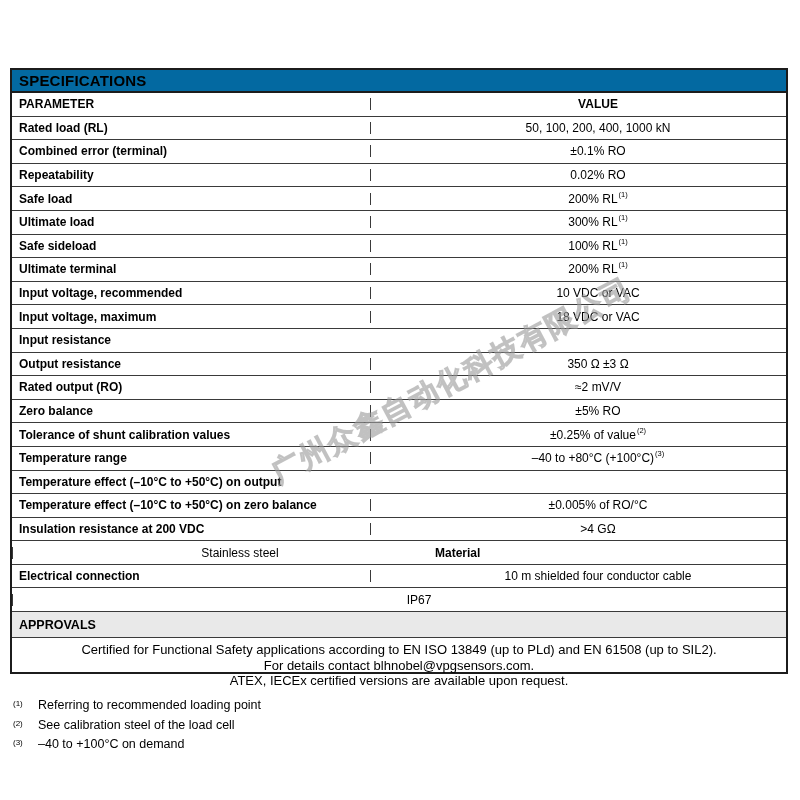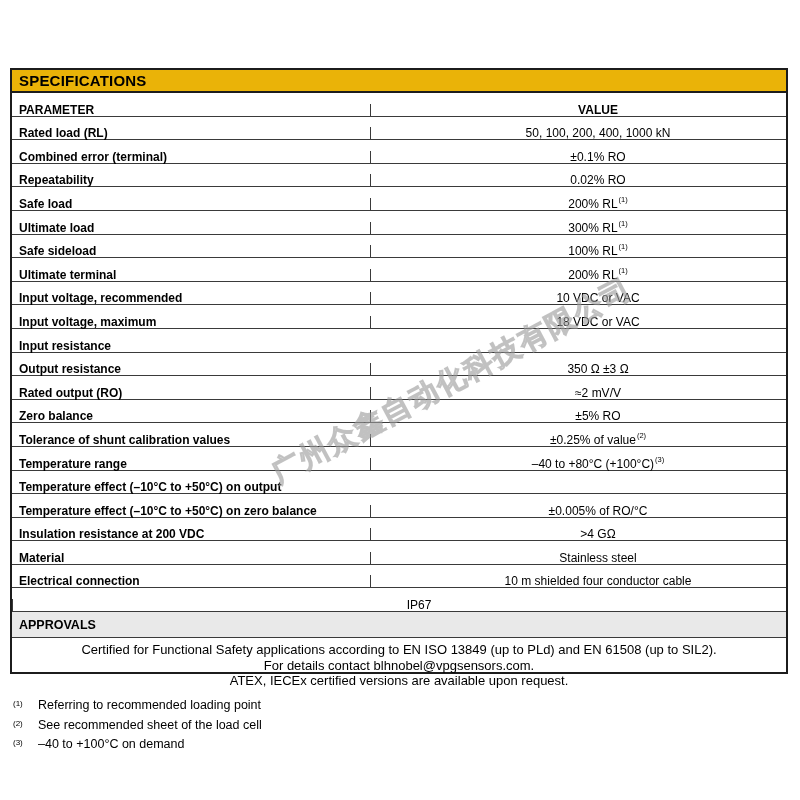--- a/index.html
+++ b/index.html
@@ -16,32 +16,32 @@
   .spec-table {
     position: absolute;
     left: 10px;
     top: 68px;
     width: 778px;
     border: 2px solid #1c1c1c;
     background: #fff;
   }
   .title-row {
     height: 23px;
-    background: #eab308;
+    background: #0369a1;
     border-bottom: 2px solid #1c1c1c;
     display: flex;
     align-items: center;
     padding-left: 7px;
     font-size: 15px;
     font-weight: bold;
     letter-spacing: 0.2px;
   }
   .hdr-row, .row {
     display: flex;
-    align-items: flex-end;
+    align-items: center;
     height: 23.6px;
     border-bottom: 1px solid #3a3a3a;
   }
   .cell {
     display: flex;
     align-items: center;
     font-size: 12px;
     line-height: 1;
     padding-left: 39px;
   }
@@ -234,24 +234,24 @@
             <span>±0.005% of RO/°C</span>
           </div>
         </div>
         <div class="row">
           <div class="cell param">Insulation resistance at 200 VDC</div>
           <div class="cell value">
             <span>&gt;4 GΩ</span>
           </div>
         </div>
         <div class="row">
+          <div class="cell value">
+            <span>Stainless steel</span>
+          </div>
           <div class="cell param">Material</div>
-          <div class="cell value">
-            <span>Stainless steel</span>
-          </div>
         </div>
         <div class="row">
           <div class="cell param">Electrical connection</div>
           <div class="cell value">
             <span>10 m shielded four conductor cable</span>
           </div>
         </div>
         <div class="row">
           <div class="cell value">
             <span>IP67</span>
@@ -269,21 +269,21 @@
 
   </div>
 
   <div class="footnotes">
     <div class="footnote">
       <span class="fn-marker">(1)</span>
       <span class="fn-text">Referring to recommended loading point</span>
     </div>
     <div class="footnote">
       <span class="fn-marker">(2)</span>
-      <span class="fn-text">See recommended sheet of the load cell</span>
+      <span class="fn-text">See calibration steel of the load cell</span>
     </div>
     <div class="footnote">
       <span class="fn-marker">(3)</span>
       <span class="fn-text">–40 to +100°C on demand</span>
     </div>
   </div>
 
 </div>
 
 </body></html>

